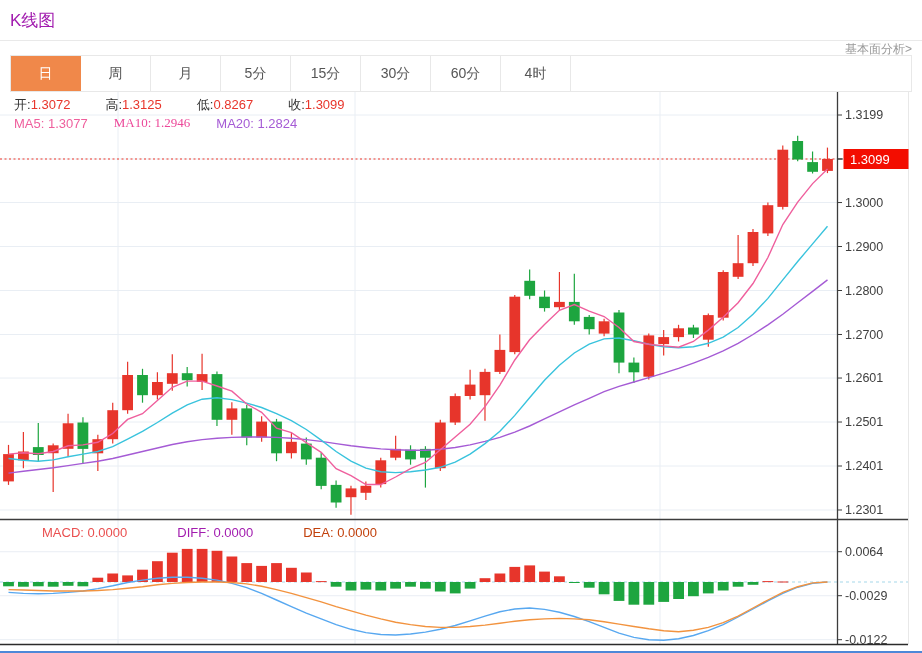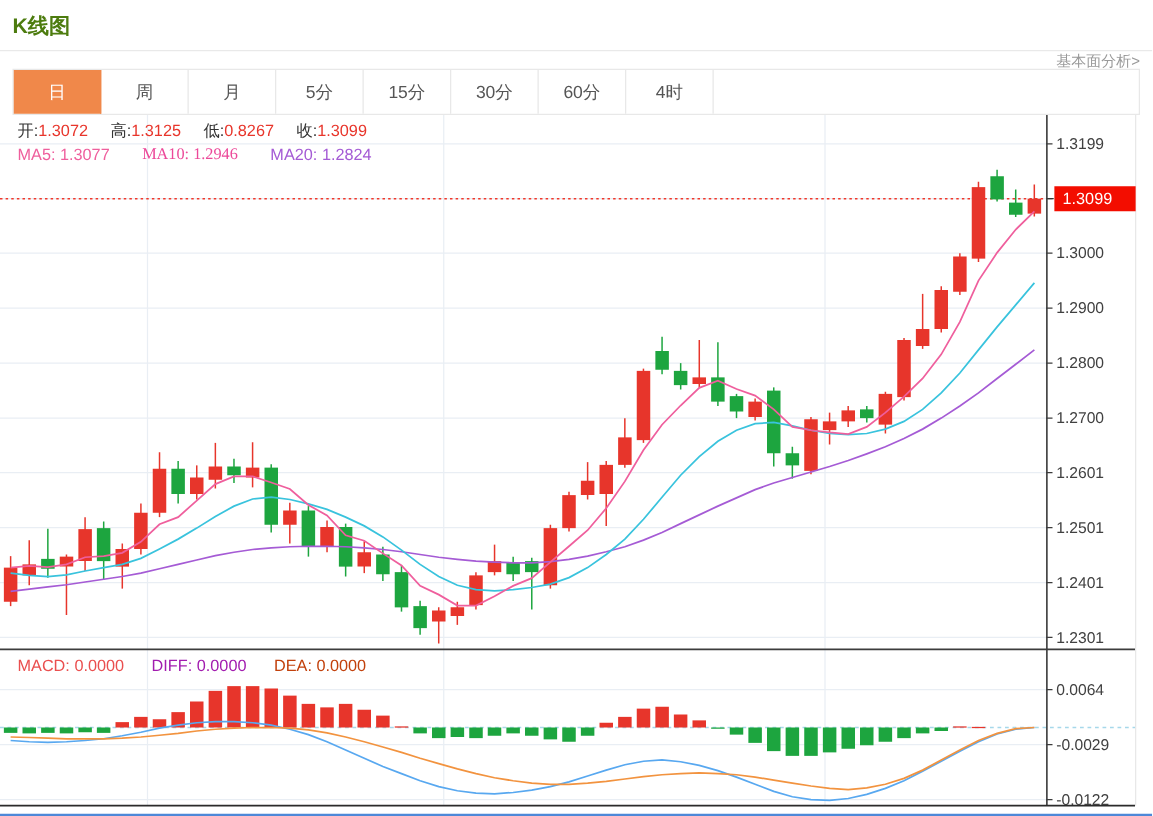--- a/index.html
+++ b/index.html
@@ -1,38 +1,38 @@
 <!DOCTYPE html>
 <html><head>
 <meta charset="utf-8">
 <style>
   html,body{margin:0;padding:0;background:#fff;}
   body{font-family:"Liberation Sans","DejaVu Sans",sans-serif;}
   #app{position:relative;width:922px;height:653px;background:#fff;overflow:hidden;}
   .header{position:absolute;left:0;top:0;width:100%;height:40px;}
-  .title{position:absolute;left:10px;top:9px;font-size:17px;font-weight:bold;color:#4d7c0f;}
+  .title{position:absolute;left:10px;top:9px;font-size:17px;font-weight:normal;color:#a21caf;}
   .link{position:absolute;right:10px;top:13px;font-size:12px;color:#999;text-decoration:none;cursor:pointer;margin-top:28px;}
   .divider{position:absolute;left:0;top:40px;width:100%;height:0;border-top:1px solid #e9e9e9;}
   .tabs{position:absolute;left:10px;right:10px;top:55px;height:37px;display:flex;
         border:1px solid #e8e8e8;box-sizing:border-box;background:#fff;}
   .tab{width:70px;height:100%;line-height:35px;text-align:center;font-size:14px;color:#555;
        border-right:1px solid #e8e8e8;box-sizing:border-box;cursor:pointer;flex:none;}
   .tab.active{background:#f0884a;color:#fff;border-right-color:#f0884a;}
   .tab-filler{flex:1;}
   .chart-wrap{position:absolute;left:0;top:92px;width:922px;height:561px;}
   svg{display:block;}
   .legend{position:absolute;display:flex;align-items:center;font-size:13px;white-space:nowrap;pointer-events:none;}
   .legend .pair{margin-right:18px;}
   .legend .lbl{color:#333;}
   .legend .val{color:#e8352b;}
-  .legend.row1{left:14px;top:4px;}
+  .legend.row1{left:14px;top:4px;gap:17px;}
   .legend.row2{left:14px;top:23px;}
   .legend.rowm{left:14px;top:433px;}
   .row2 .pair{margin-right:26px;}
-  .rowm .pair{margin-right:22px;}
+  .rowm .pair{margin-right:22px;margin-left:28px;}
   .ma5c{color:#ef5f9d;} .ma10c{color:#ec4899;font-family:Liberation Serif, serif;} .ma20c{color:#a55bd5;text-align:center;}
   .macdc{color:#ea4f4f;} .diffc{color:#a21caf;} .deac{color:#c2410c;}
 </style>
 </head>
 <body>
 
 <div id="app">
   <div class="header">
     <div class="title">K线图</div>
     <a class="link">基本面分析&gt;</a>

